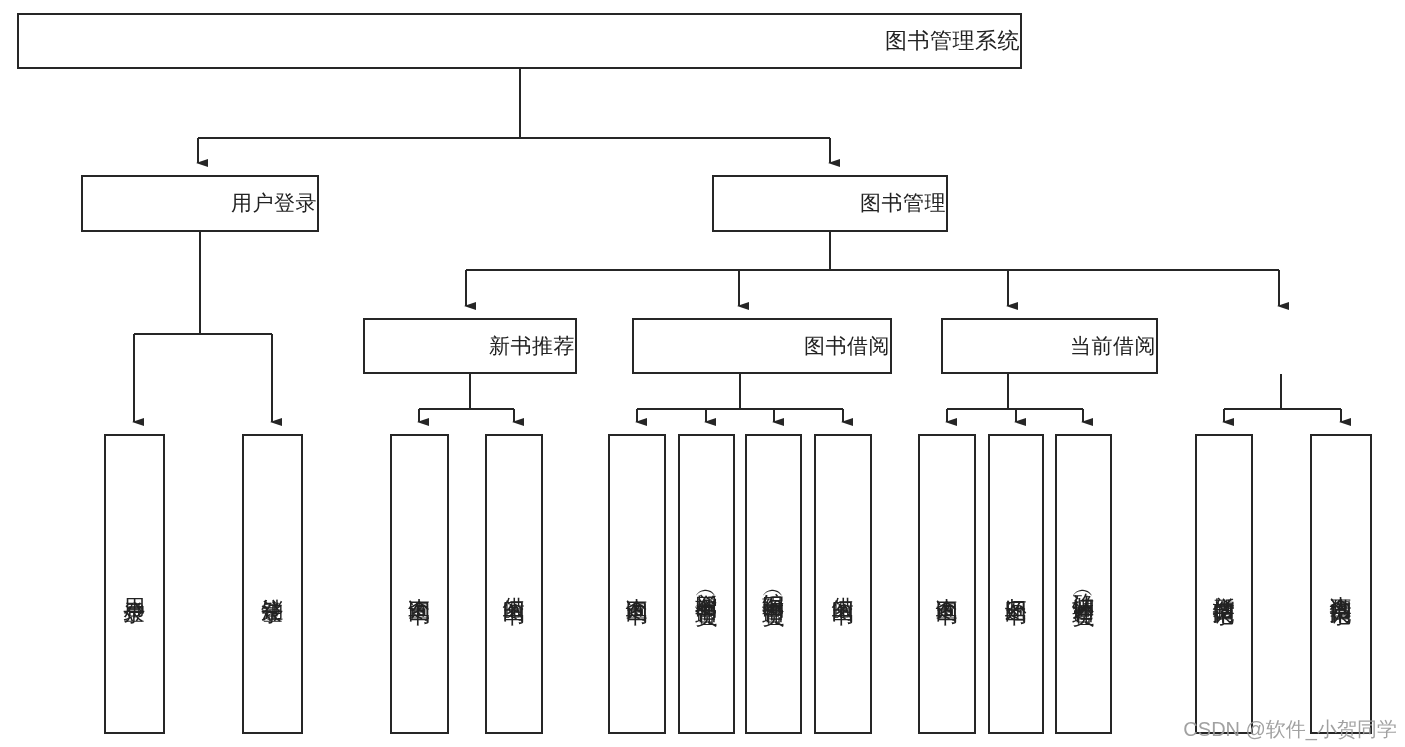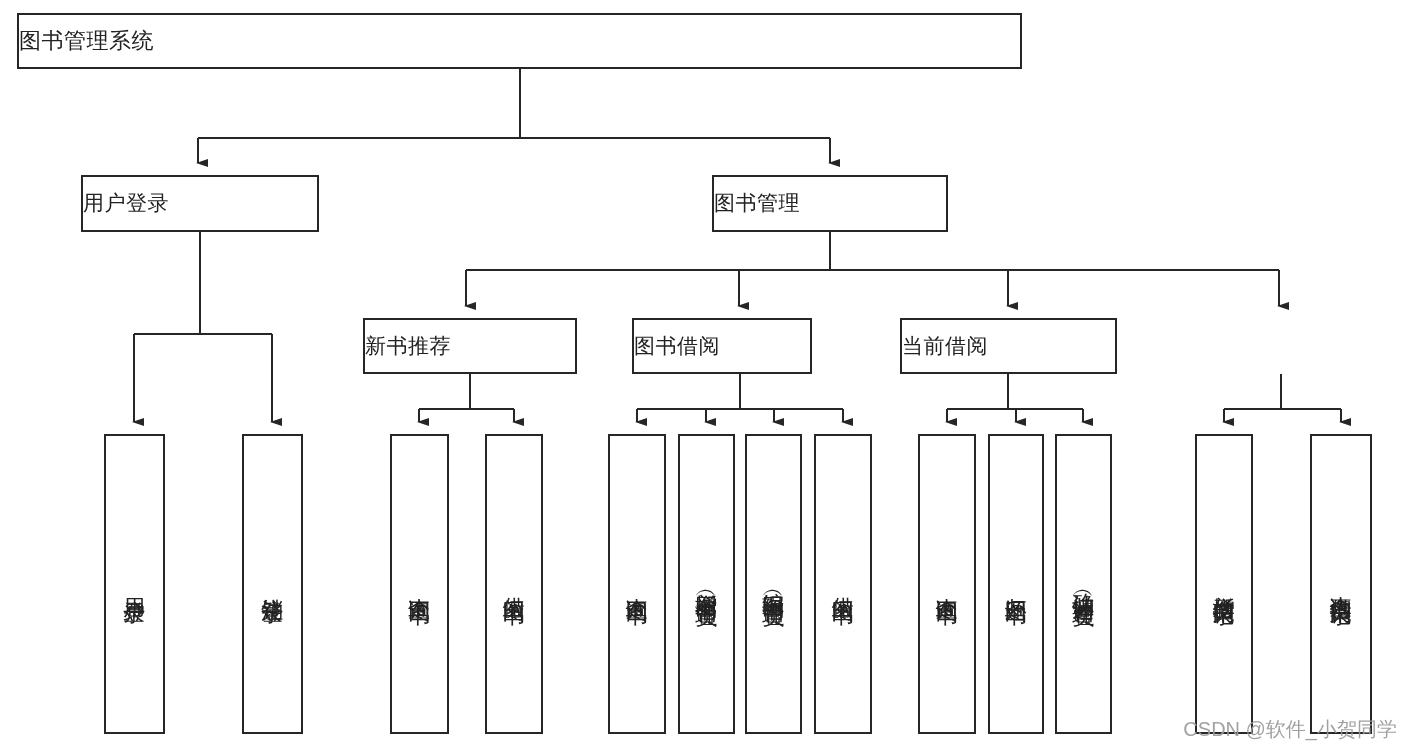--- a/index.html
+++ b/index.html
@@ -26,21 +26,21 @@
     width: 1405px;
     height: 747px;
   }
   .node {
     position: absolute;
     box-sizing: border-box;
     border: 2px solid #262626;
     background: #ffffff;
     display: flex;
     align-items: center;
-    justify-content: flex-start;
+    justify-content: flex-end;
     color: #222222;
     z-index: 2;
   }
   .node .label {
     font-size: 21px;
     line-height: 1.15;
     letter-spacing: 0.5px;
     white-space: nowrap;
   }
   .node.leaf {
@@ -133,24 +133,24 @@
   <div class="node" style="left:81px; top:175px; width:238px; height:57px;">
     <span class="label">用户登录</span>
   </div>
   <div class="node" style="left:712px; top:175px; width:236px; height:57px;">
     <span class="label">图书管理</span>
   </div>
 
   <div class="node" style="left:363px; top:318px; width:214px; height:56px;">
     <span class="label">新书推荐</span>
   </div>
-  <div class="node" style="left:632px; top:318px; width:180px; height:56px;">
+  <div class="node" style="left:632px; top:318px; width:260px; height:56px;">
     <span class="label">图书借阅</span>
   </div>
-  <div class="node" style="left:900px; top:318px; width:217px; height:56px;">
+  <div class="node" style="left:941px; top:318px; width:217px; height:56px;">
     <span class="label">当前借阅</span>
   </div>
 
   <div class="node leaf" style="left:104px; top:434px; width:61px; height:300px;">
     <span class="label">用户登录</span>
   </div>
   <div class="node leaf" style="left:242px; top:434px; width:61px; height:300px;">
     <span class="label">注销登录</span>
   </div>
   <div class="node leaf" style="left:390px; top:434px; width:59px; height:300px;">

